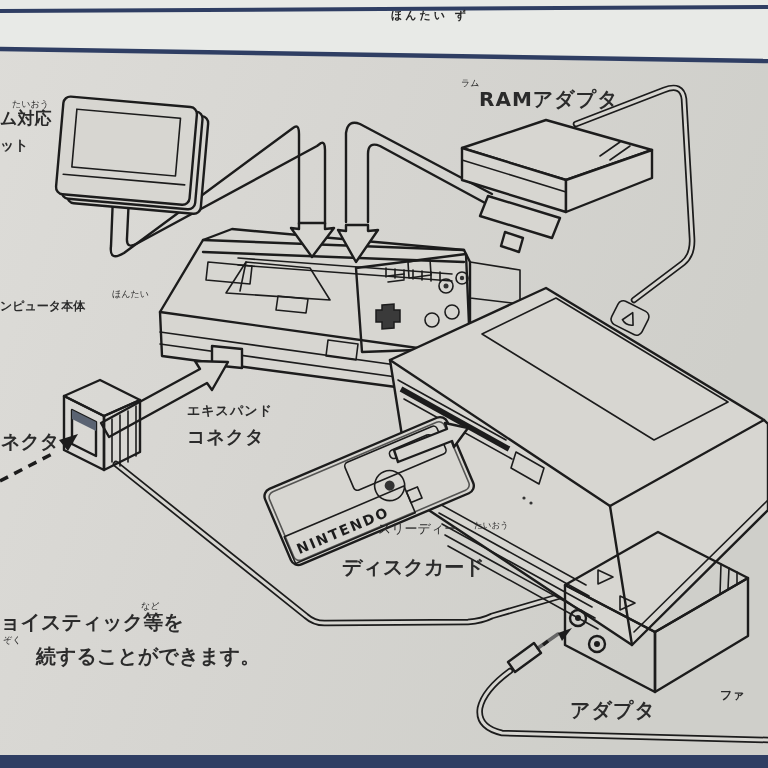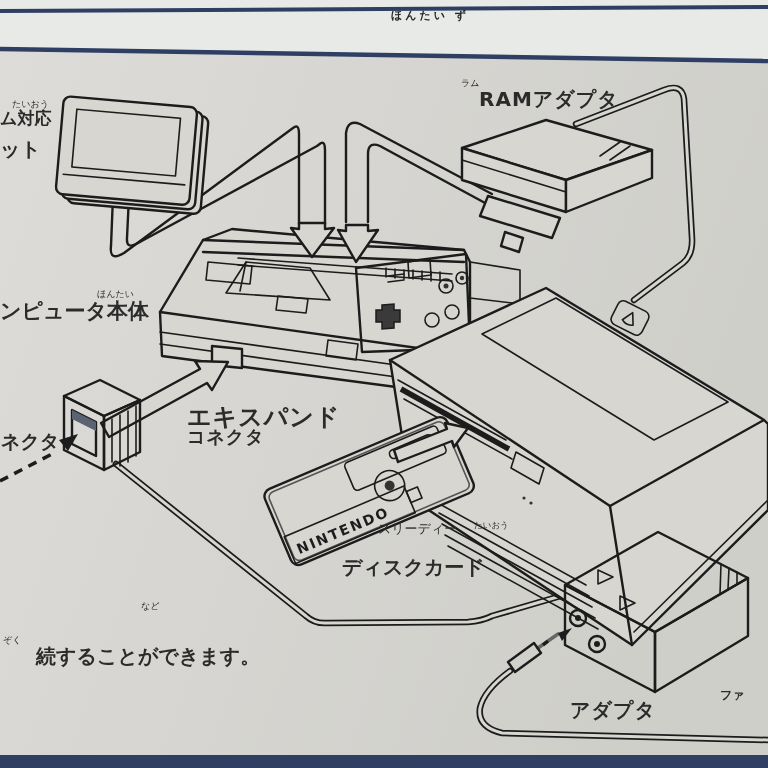--- a/index.html
+++ b/index.html
@@ -211,37 +211,38 @@
     <line x1="543" y1="645" x2="548" y2="641" stroke="var(--ink,#1c1c1c)" stroke-width="3.5"></line>
     <polygon points="508,662 534,643 541,653 515,672" fill="var(--device-blue,#aeb8c7)" class="ink" stroke-width="2"></polygon>
   </g>
   <polygon points="572,628 558,633 562,641" fill="var(--ink,#1c1c1c)"></polygon>
 </svg>
 
 <div class="title-ruby">ほんたい ず</div>
 
 <div class="ruby" style="left:12px;top:98px;">たいおう</div>
 <div class="label" style="left:0;top:109px;font-size:17px;">ム対応</div>
-<div class="label" style="left:0;top:138px;font-size:20px;">ット</div>
+<div class="label" style="left:0;top:138px;font-size:14px;">ット</div>
 
 <div class="ruby" style="left:461px;top:77px;">ラム</div>
 <div class="label" style="left:455px;top:88px;font-size:20px;letter-spacing:1px;margin-left:24px;">RAMアダプタ</div>
 
-<div class="ruby" style="left:84px;top:288px;padding-left:13px;">ほんたい</div>
-<div class="label" style="left:0;top:300px;font-size:21px;">ンピュータ本体</div>
+<div class="ruby" style="left:99px;top:288px;padding-left:13px;">ほんたい</div>
+<div class="label" style="left:0;top:300px;font-size:12px;">ンピュータ本体</div>
 
 <div class="label" style="left:1px;top:399px;font-size:19px;margin-top:32px;">ネクタ</div>
 
-<div class="label" style="left:187px;top:404px;font-size:24px;letter-spacing:1px;text-align:center;">エキスパンド</div>
+<div class="label" style="left:187px;top:404px;font-size:13px;letter-spacing:1px;text-align:center;">エキスパンド</div>
 <div class="label" style="left:187px;top:427px;font-size:18px;letter-spacing:1px;">コネクタ</div>
 
 <div class="ruby" style="left:362px;top:520px;font-size:13px;padding-left:16px;">スリーディー</div>
 <div class="ruby" style="left:474px;top:520px;font-size:8.5px;">たいおう</div>
 <div class="label" style="left:342px;top:556px;font-size:20px;">ディスクカード</div>
 
 <div class="ruby" style="left:141px;top:600px;">など</div>
+<div class="label" style="left:0;top:611px;font-size:20px;">ョイスティック等を</div>
 <div class="ruby" style="left:3px;top:634px;">ぞく</div>
 <div class="label" style="left:0;top:645px;font-size:20px;padding-left:36px;">続することができます。</div>
 
 <div class="label" style="left:570px;top:699px;font-size:20px;letter-spacing:1px;">アダプタ</div>
 <div class="label" style="left:720px;top:689px;font-size:12px;">ファ</div>
 
 </div>
 
 </body></html>

